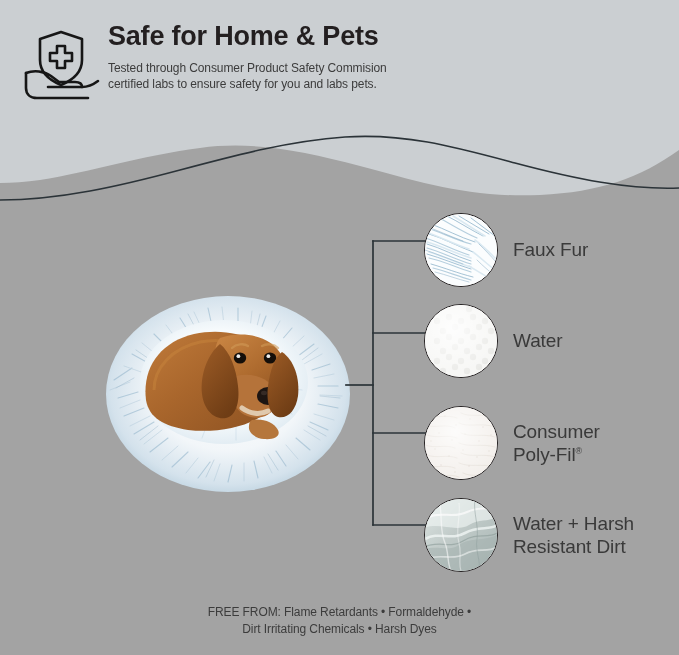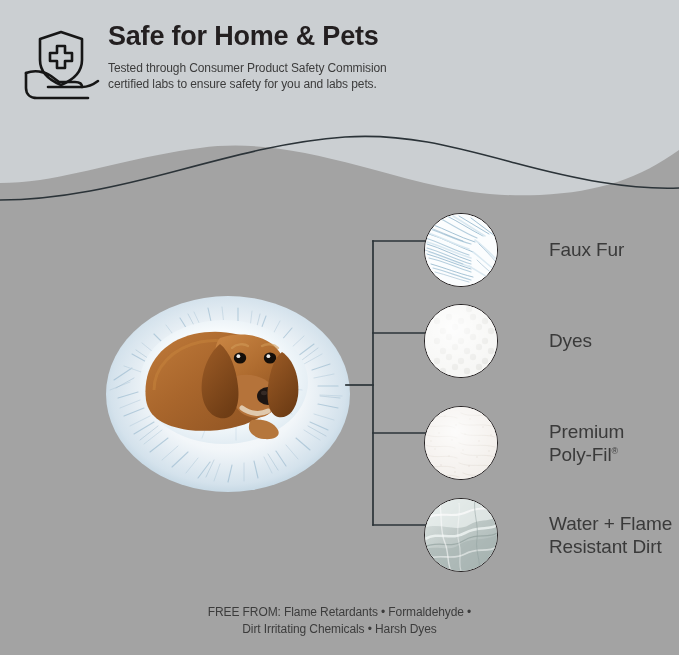--- a/index.html
+++ b/index.html
@@ -80,21 +80,20 @@
   .bracket svg{display:block;width:110px;height:335px;}
 
   
   .feature{
     position:absolute;
     left:424px;
     width:255px;
     height:78px;
     display:flex;
     align-items:center;
-    gap:36px;
   }
   .feature-f0{top:211px;}
   .feature-f1{top:302px;}
   .feature-f2{top:404px;}
   .feature-f3{top:496px;}
 
   .swatch{
     position:relative;
     width:72px; height:72px;
     border-radius:50%;
@@ -430,21 +429,21 @@
             <circle cx="44" cy="4" r="3.2"></circle>
         </g>
         <radialGradient id="linerShade" cx="38%" cy="32%" r="72%">
           <stop offset="0%" stop-color="#ffffff" stop-opacity="0.85"></stop>
           <stop offset="100%" stop-color="#ffffff" stop-opacity="0"></stop>
         </radialGradient>
         <rect width="72" height="72" fill="url(#linerShade)"></rect>
       </svg>
     </div>
     <div class="feature-label">
-      <span class="l">Dyes</span>
+      <span class="l">Water</span>
     </div>
   </div>
 
   <div class="feature feature-f2">
     <div class="swatch">
       <svg viewBox="0 0 72 72" xmlns="http://www.w3.org/2000/svg">
         <rect width="72" height="72" fill="#f3efeb"></rect>
         <g stroke="#ddd4cb" stroke-width="0.55" fill="none" stroke-linecap="round" opacity="0.95">
           <path d="M2,8 C12,12 22,7 32,11"></path>
             <path d="M36,6 C46,11 56,6 68,10"></path>
@@ -484,21 +483,21 @@
             <circle cx="66" cy="28" r="0.7"></circle>
         </g>
         <radialGradient id="pfShade" cx="42%" cy="34%" r="70%">
           <stop offset="0%" stop-color="#ffffff" stop-opacity="0.8"></stop>
           <stop offset="100%" stop-color="#ffffff" stop-opacity="0"></stop>
         </radialGradient>
         <rect width="72" height="72" fill="url(#pfShade)"></rect>
       </svg>
     </div>
     <div class="feature-label">
-      <span class="l">Premium</span>
+      <span class="l">Consumer</span>
       <span class="l"><span>Poly-Fil</span><sup>®</sup></span>
     </div>
   </div>
 
   <div class="feature feature-f3">
     <div class="swatch">
       <svg viewBox="0 0 72 72" xmlns="http://www.w3.org/2000/svg">
         <defs>
           <linearGradient id="baseG" x1="0%" y1="0%" x2="100%" y2="100%">
             <stop offset="0%" stop-color="#dfe6e4"></stop>
@@ -515,21 +514,21 @@
           <path d="M0,48 C12,41 26,50 38,42 C52,33 62,40 72,34" fill="none" stroke="#8d9c9a" stroke-width="1.2" opacity="0.7"></path>
           <path d="M4,18 C16,12 28,20 42,13 C54,7 62,12 72,7" fill="none" stroke="#ffffff" stroke-width="2" opacity="0.8"></path>
           <path d="M2,60 C14,54 28,62 40,55 C52,48 62,54 72,48" fill="none" stroke="#ffffff" stroke-width="1.6" opacity="0.55"></path>
           <path d="M14,2 C18,16 14,30 20,44 C24,54 22,64 26,72" fill="none" stroke="#ffffff" stroke-width="1.4" opacity="0.6"></path>
           <path d="M50,0 C48,14 54,26 52,40 C50,52 56,62 54,72" fill="none" stroke="#8d9c9a" stroke-width="1" opacity="0.55"></path>
           <path d="M34,4 C36,18 30,30 34,44 C37,55 33,64 36,72" fill="none" stroke="#ffffff" stroke-width="1.2" opacity="0.45"></path>
         </g>
       </svg>
     </div>
     <div class="feature-label">
-      <span class="l">Water + Flame</span>
+      <span class="l">Water + Harsh</span>
       <span class="l">Resistant Dirt</span>
     </div>
   </div>
 
   <div class="footer">
     <span class="fl">FREE FROM: Flame Retardants • Formaldehyde •</span>
     <span class="fl">Dirt Irritating Chemicals • Harsh Dyes</span>
   </div>
 
 </div>

